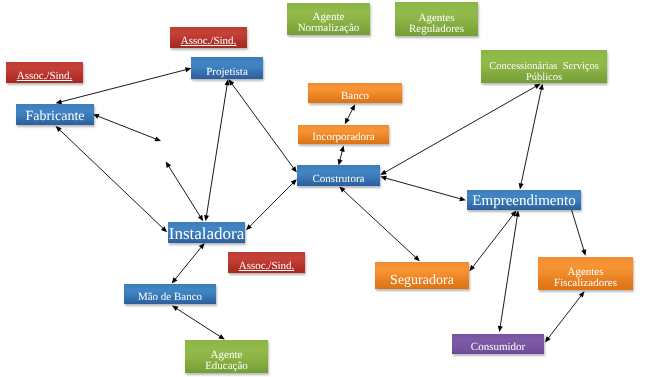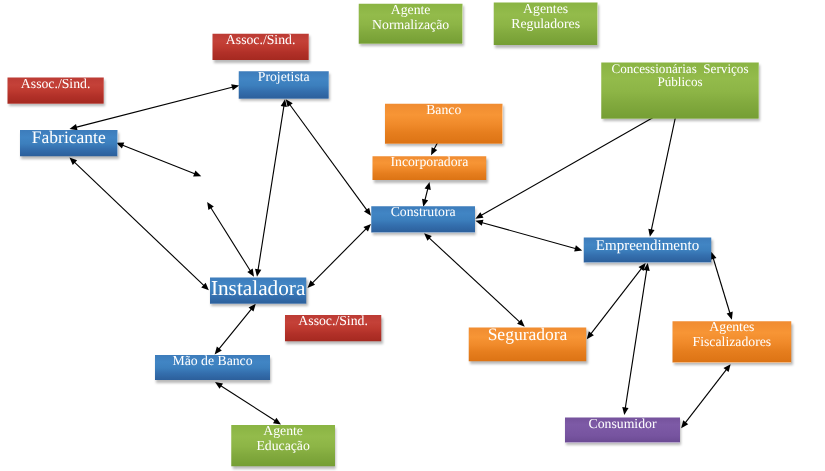--- a/index.html
+++ b/index.html
@@ -3,30 +3,30 @@
 <meta charset="utf-8">
 <style>
   html,body{margin:0;padding:0;}
   body{width:660px;height:377px;background:#ffffff;overflow:hidden;
        font-family:"Liberation Serif",serif;
        -webkit-font-smoothing:antialiased;text-rendering:geometricPrecision;}
   #diagram{position:relative;width:660px;height:377px;background:#ffffff;
            filter:blur(0.35px);}
   #arrow-layer{position:absolute;left:0;top:0;width:660px;height:377px;}
   #node-layer{position:absolute;left:0;top:0;width:660px;height:377px;}
-  .node{position:absolute;display:flex;align-items:flex-start;justify-content:center;
+  .node{position:absolute;display:flex;align-items:flex-end;justify-content:center;
         text-align:center;color:#ffffff;line-height:1.05;
         font-family:"Liberation Serif","DejaVu Serif",serif;
         box-shadow:1px 2px 2px rgba(0,0,0,0.28);
         box-sizing:border-box;}
   .node-label{display:block;white-space:pre;}
   .c-blue   {background:linear-gradient(180deg,#3d7cbb 0%,#4185c4 28%,#3c7fbd 52%,#346fae 72%,#2c5f9b 100%);}
   .c-orange {background:linear-gradient(180deg,#f08c31 0%,#f79535 28%,#f08a2a 52%,#e67e1e 72%,#dc7314 100%);}
   .c-green  {background:linear-gradient(180deg,#8ab443 0%,#93bb4b 28%,#8db546 52%,#82aa3e 72%,#759e34 100%);}
-  .c-red    {background:linear-gradient(180deg,#bc3b34 0%,#c44138 28%,#bd392f 52%,#b13028 72%,#a52920 100%);}
+  .c-red    {background:linear-gradient(180deg,#bc3b34 0%,#c44138 28%,#bd392f 52%,#b13028 72%,#a52920 100%);text-decoration:underline;}
   .c-purple {background:linear-gradient(180deg,#75529c 0%,#7d5aa6 28%,#7754a0 72%,#6b4a93 100%);}
 </style>
 </head>
 <body>
 
 <div id="diagram">
 
   <svg id="arrow-layer" viewBox="0 0 660 377" width="660" height="377">
       <g>
         <line x1="186.46" y1="69.57" x2="60.54" y2="101.93" stroke="#000000" stroke-width="0.9"></line>
@@ -164,38 +164,38 @@
     <div class="node c-green" style="left:287px;top:3px;width:83px;height:32px;font-size:11px">
       <span class="node-label">Agente
 Normalização</span>
       </div>
 
     <div class="node c-green" style="left:395px;top:2px;width:83px;height:34px;font-size:11px">
       <span class="node-label">Agentes
 Reguladores</span>
       </div>
 
-    <div class="node c-green" style="left:481px;top:50px;width:126px;height:45px;font-size:10.5px">
+    <div class="node c-green" style="left:481px;top:50px;width:126px;height:33px;font-size:10.5px">
       <span class="node-label">Concessionárias  Serviços
 Públicos</span>
       </div>
 
-    <div class="node c-orange" style="left:308px;top:83px;width:94px;height:32px;font-size:11px">
+    <div class="node c-orange" style="left:308px;top:83px;width:94px;height:20px;font-size:11px">
       <span class="node-label">Banco</span>
       </div>
 
     <div class="node c-orange" style="left:298px;top:125px;width:91px;height:19px;font-size:11px">
       <span class="node-label">Incorporadora</span>
       </div>
 
     <div class="node c-blue" style="left:297px;top:165px;width:83px;height:21px;font-size:11px">
       <span class="node-label">Construtora</span>
       </div>
 
-    <div class="node c-blue" style="left:467px;top:190px;width:102px;height:20px;font-size:12px">
+    <div class="node c-blue" style="left:467px;top:190px;width:114px;height:20px;font-size:15px">
       <span class="node-label">Empreendimento</span>
       </div>
 
     <div class="node c-orange" style="left:375px;top:262px;width:94px;height:27px;font-size:14px">
       <span class="node-label">Seguradora</span>
       </div>
 
     <div class="node c-orange" style="left:538px;top:257px;width:95px;height:33px;font-size:11px">
       <span class="node-label">Agentes
 Fiscalizadores</span>

